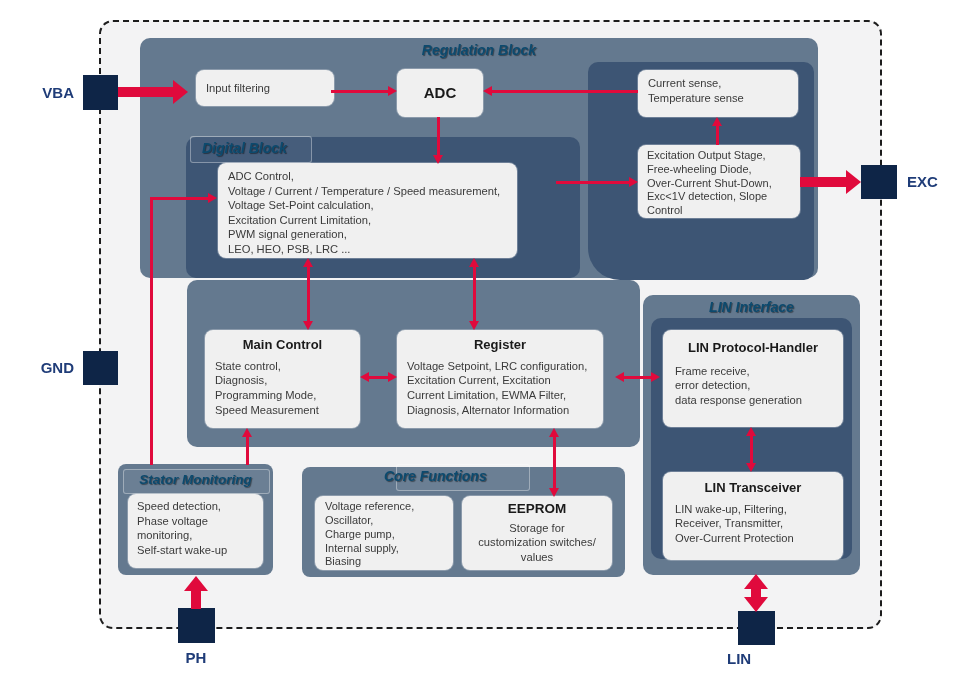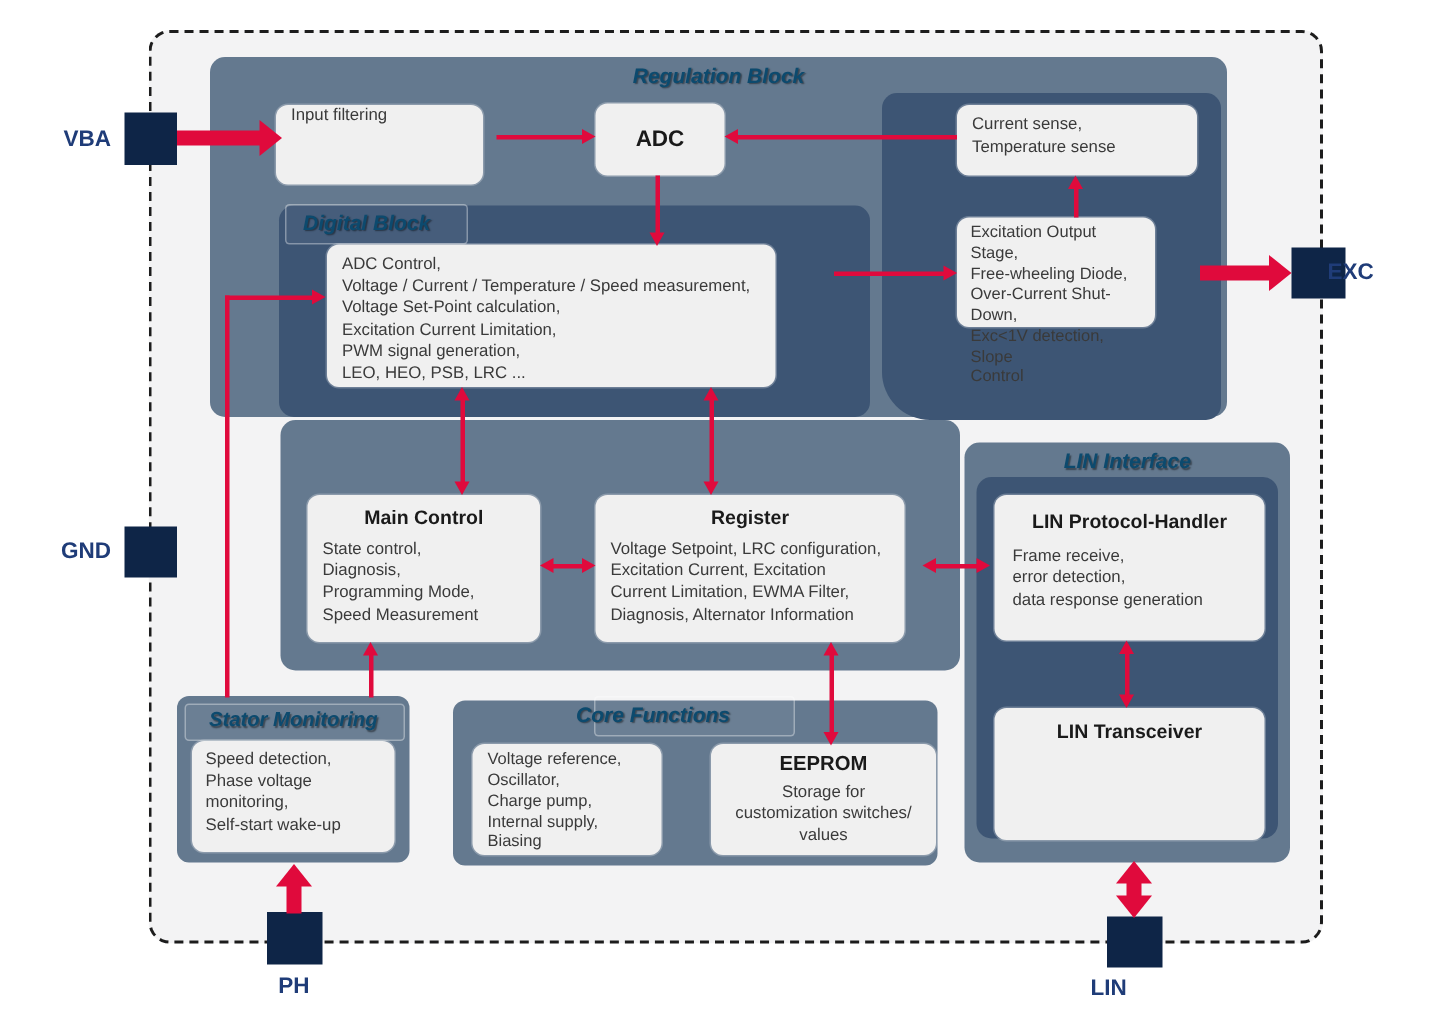--- a/index.html
+++ b/index.html
@@ -56,33 +56,33 @@
   <div class="abs group-title" style="left:123px;top:472px;width:145px;text-align:center;font-size:13.5px;">Stator Monitoring</div>
 
   <div class="abs cont-med" style="left:302px;top:467px;width:323px;height:110px;border-radius:8px;"></div>
   <div class="abs tab" style="left:396px;top:464px;width:132px;height:25px;"></div>
   <div class="abs group-title" style="left:384px;top:468px;width:128px;">Core Functions</div>
 
   <div class="abs cont-med" style="left:643px;top:295px;width:217px;height:280px;"></div>
   <div class="abs group-title" style="left:643px;top:299px;width:217px;text-align:center;">LIN Interface</div>
   <div class="abs cont-dark" style="left:651px;top:318px;width:201px;height:241px;"></div>
 
-  <div class="abs box" style="left:184px;top:70px;width:138px;height:53px;display:flex;padding-left:10px;box-sizing:border-box;">
+  <div class="abs box" style="left:196px;top:70px;width:138px;height:36px;display:flex;align-items:center;padding-left:10px;box-sizing:border-box;">
     <span>Input filtering</span>
   </div>
 
   <div class="abs box" style="left:397px;top:69px;width:86px;height:48px;">
     <div class="bt" style="font-size:15px;line-height:48px;">ADC</div>
   </div>
 
   <div class="abs box" style="left:638px;top:70px;width:160px;height:47px;">
     <div class="pad">Current sense,<br>Temperature sense</div>
   </div>
 
-  <div class="abs box" style="left:638px;top:145px;width:132px;height:73px;font-size:11px;line-height:1.25;">
+  <div class="abs box" style="left:638px;top:145px;width:162px;height:73px;font-size:11px;line-height:1.25;">
     <div style="padding:4px 6px 2px 9px;">Excitation Output Stage,<br>Free-wheeling Diode,<br>Over-Current Shut-Down,<br>Exc&lt;1V detection, Slope<br>Control</div>
   </div>
 
   <div class="abs box" style="left:218px;top:163px;width:299px;height:95px;">
     <div class="pad">ADC Control,<br>Voltage / Current / Temperature / Speed measurement,<br>Voltage Set-Point calculation,<br>Excitation Current Limitation,<br>PWM signal generation,<br>LEO, HEO, PSB, LRC ...</div>
   </div>
 
   <div class="abs box" style="left:205px;top:330px;width:155px;height:98px;">
     <div class="bt" style="margin-top:7px;">Main Control</div>
     <div style="padding:5px 6px 0 10px;">State control,<br>Diagnosis,<br>Programming Mode,<br>Speed Measurement</div>
@@ -93,43 +93,44 @@
     <div style="padding:5px 4px 0 10px;">Voltage Setpoint, LRC configuration,<br>Excitation Current, Excitation<br>Current Limitation, EWMA Filter,<br>Diagnosis, Alternator Information</div>
   </div>
 
   <div class="abs box" style="left:663px;top:330px;width:180px;height:97px;">
     <div class="bt" style="margin-top:10px;">LIN Protocol-Handler</div>
     <div style="padding:7px 4px 0 12px;">Frame receive,<br>error detection,<br>data response generation</div>
   </div>
 
   <div class="abs box" style="left:663px;top:472px;width:180px;height:88px;">
     <div class="bt" style="margin-top:8px;">LIN Transceiver</div>
+    <div style="padding:5px 4px 0 12px;">LIN wake-up, Filtering,<br>Receiver, Transmitter,<br>Over-Current Protection</div>
   </div>
 
   <div class="abs box" style="left:128px;top:494px;width:135px;height:74px;">
     <div style="padding:5px 4px 0 9px;">Speed detection,<br>Phase voltage<br>monitoring,<br>Self-start wake-up</div>
   </div>
 
-  <div class="abs box" style="left:315px;top:496px;width:126px;height:74px;font-size:11px;line-height:1.26;">
+  <div class="abs box" style="left:315px;top:496px;width:138px;height:74px;font-size:11px;line-height:1.26;">
     <div style="padding:4px 4px 0 10px;">Voltage reference,<br>Oscillator,<br>Charge pump,<br>Internal supply,<br>Biasing</div>
   </div>
 
-  <div class="abs box" style="left:462px;top:496px;width:150px;height:74px;margin-left:12px;">
+  <div class="abs box" style="left:462px;top:496px;width:150px;height:74px;">
     <div class="bt" style="margin-top:4px;font-size:13.5px;">EEPROM</div>
     <div style="padding-top:3px;text-align:center;">Storage for<br>customization switches/<br>values</div>
   </div>
 
   <div class="abs pin" style="left:83px;top:75px;width:35px;height:35px;"></div>
   <div class="abs pinlbl" style="left:24px;top:84px;width:50px;text-align:right;">VBA</div>
 
   <div class="abs pin" style="left:83px;top:351px;width:35px;height:34px;"></div>
   <div class="abs pinlbl" style="left:20px;top:359px;width:54px;text-align:right;">GND</div>
 
   <div class="abs pin" style="left:861px;top:165px;width:36px;height:34px;"></div>
-  <div class="abs pinlbl" style="left:885px;top:173px;">EXC</div>
+  <div class="abs pinlbl" style="left:907px;top:173px;">EXC</div>
 
   <div class="abs pin" style="left:178px;top:608px;width:37px;height:35px;"></div>
   <div class="abs pinlbl" style="left:166px;top:649px;width:60px;text-align:center;">PH</div>
 
   <div class="abs pin" style="left:738px;top:611px;width:37px;height:34px;"></div>
   <div class="abs pinlbl" style="left:727px;top:650px;width:60px;text-align:left;">LIN</div>
 
   <div>
     <div class="line" style="left:331px;top:90px;width:58px;height:3px;"></div>
     <div class="ah r" style="left:388px;top:86px;"></div>

